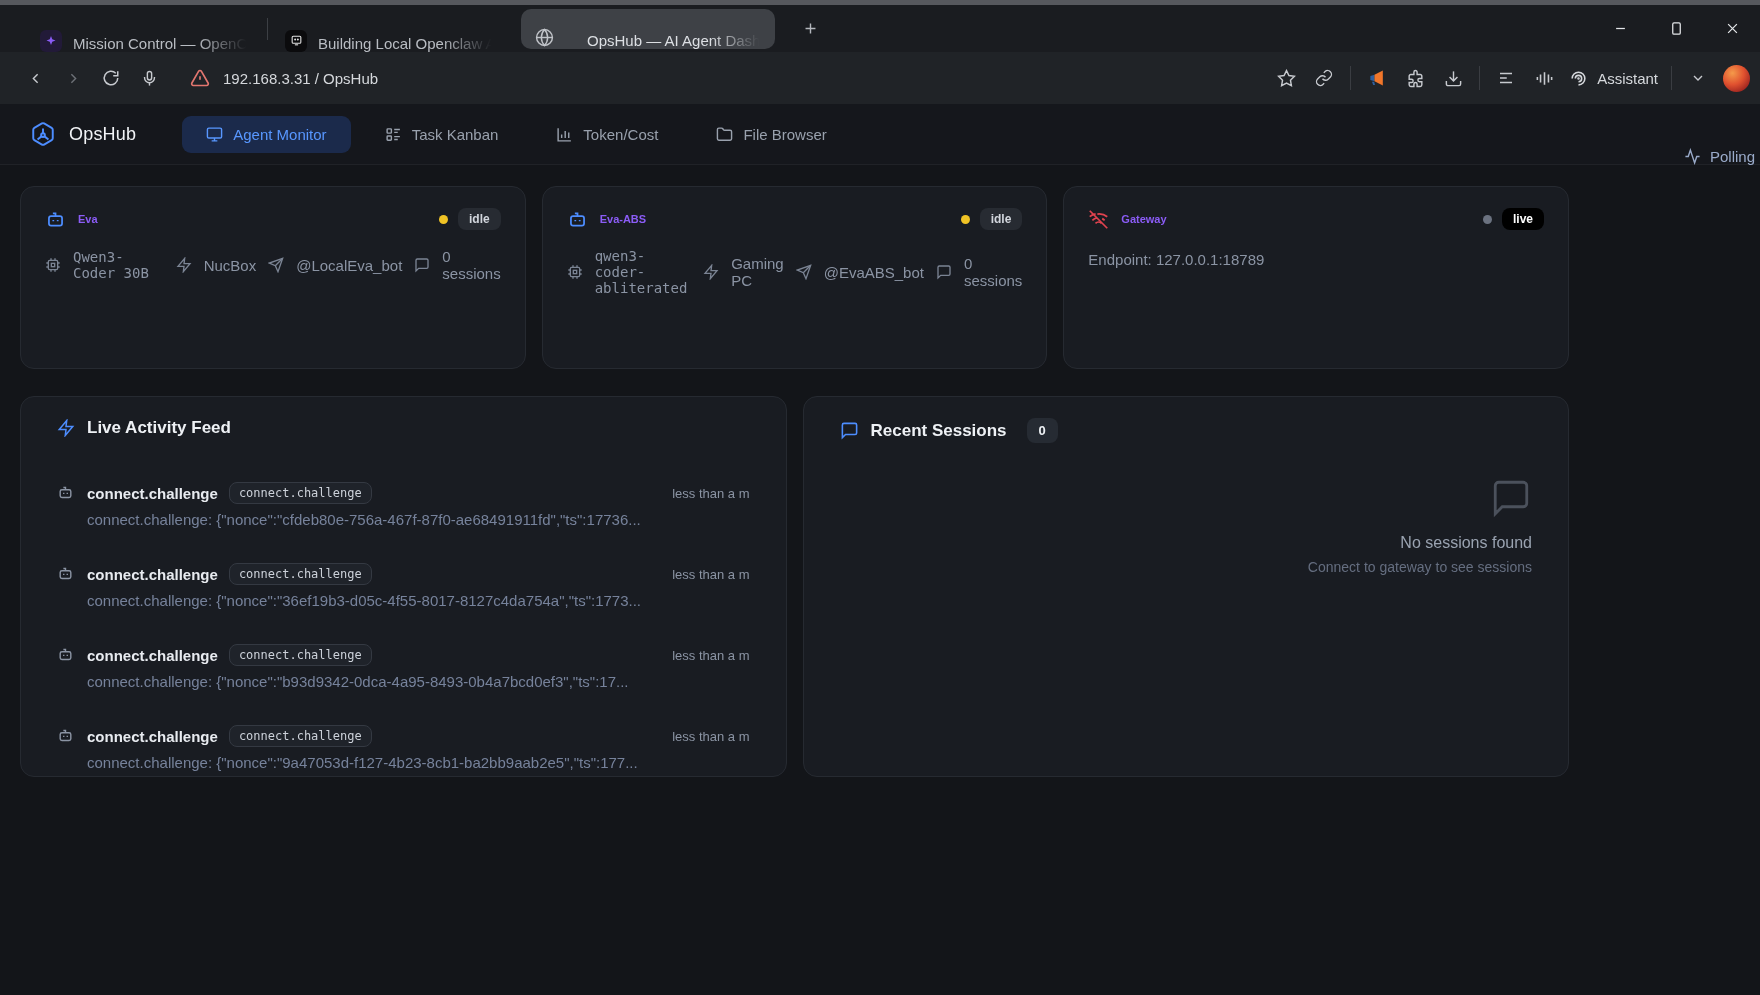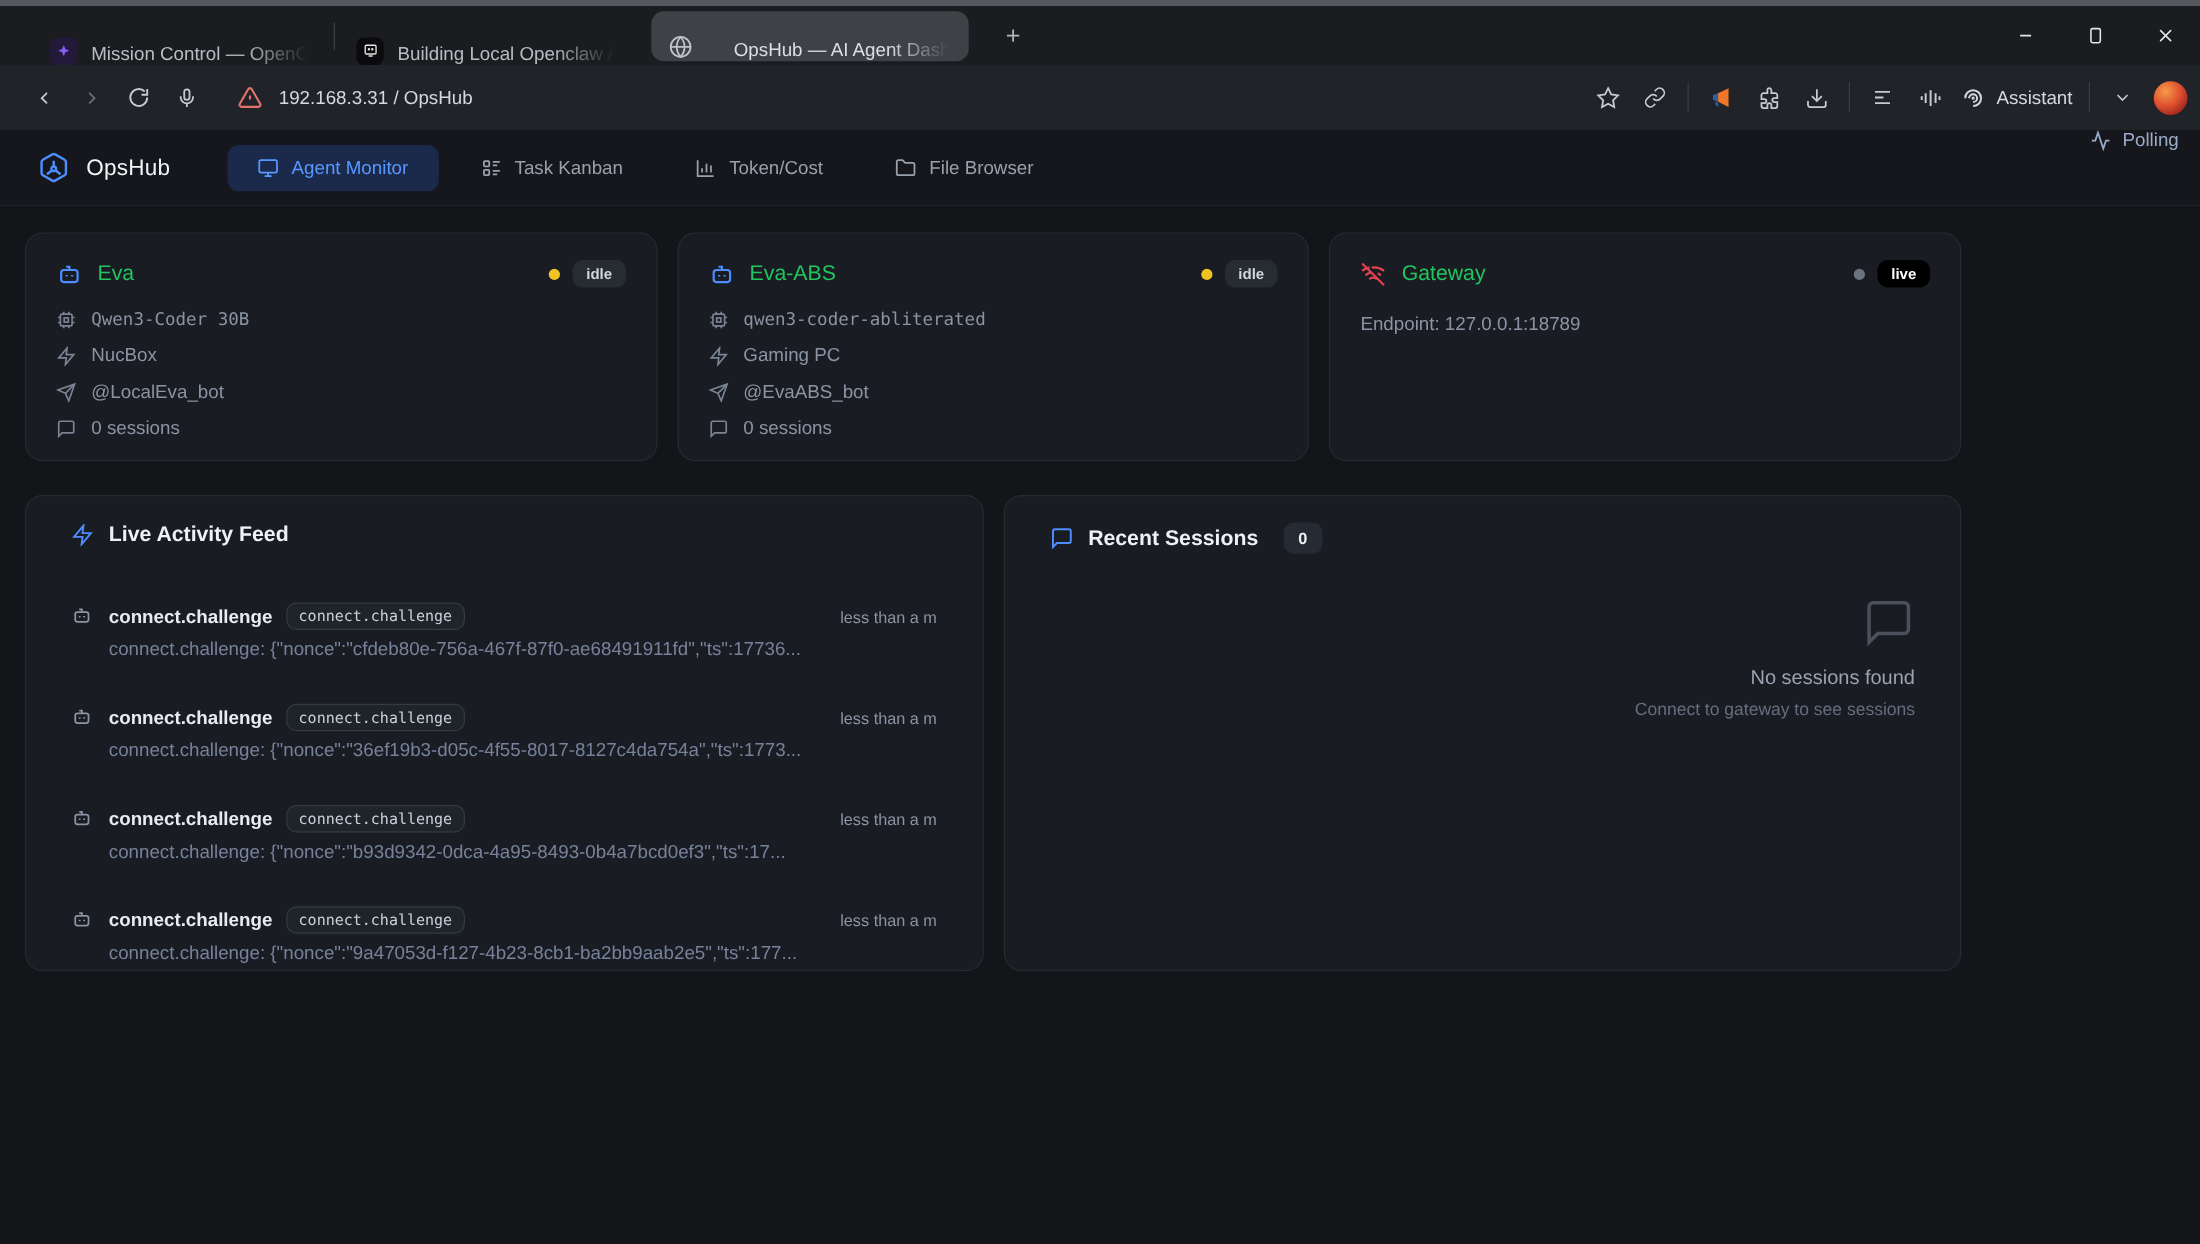--- a/index.html
+++ b/index.html
@@ -61,40 +61,40 @@
   .app-header {
     height:61px; display:flex; align-items:center; padding-left:30px; position:relative;
     background:#15171c; border-bottom:1px solid rgba(255,255,255,0.05);
   }
   .brand { display:flex; align-items:center; gap:13px; }
   .brand-name { font-size:18px; font-weight:normal; color:#f2f4f7; letter-spacing:.2px; }
   .nav { display:flex; align-items:center; gap:10px; margin-left:46px; }
   .nav-item { display:flex; align-items:center; gap:10px; padding:10px 24px; border-radius:9px;
     color:#99a1ad; font-size:15px; font-weight:500; background:none; border:none; cursor:pointer; }
   .nav-item.active { background:#1b2a4b; color:#5897ff; }
-  .polling { position:absolute; right:17px; top:0; height:61px; display:flex; align-items:flex-start;
+  .polling { position:absolute; right:5px; top:0; height:61px; display:flex; align-items:flex-end;
     gap:9px; color:#9aabca; font-size:15px; }
 
   
   .content { padding:21px 0 0 20px; }
   .cards-row { display:flex; gap:16px; width:1549px; }
   .card {
     flex:1; height:183px; background:#191c22; border:1px solid #262a31; border-radius:14px;
     padding:21px 24px;
   }
   .card-head { display:flex; align-items:center; }
-  .card-title { font-size:17px; font-weight:normal; color:#22c55e; margin-left:12px; }
+  .card-title { font-size:11px; font-weight:bold; color:#8b5cf6; margin-left:12px; }
   .status { margin-left:auto; display:flex; align-items:center; gap:10px; }
   .dot { width:9px; height:9px; border-radius:50%; }
   .dot.idle { background:#f0c325; }
   .dot.gray { background:#6b7280; }
   .pill { font-size:12px; font-weight:bold; padding:4px 11px; border-radius:8px; }
   .pill.idle { background:#272b32; color:#d2d6dd; }
   .pill.live { background:#000000; color:#ffffff; }
-  .meta { margin-top:18px; display:flex; flex-direction:column; gap:12px; }
+  .meta { margin-top:18px; display:flex; gap:12px; }
   .meta-row { display:flex; align-items:center; gap:12px; color:#8b94a4; font-size:15px; }
   .meta-row .mi { color:#7b8494; flex:none; }
   .mono { font-family:"DejaVu Sans Mono", monospace; font-size:14px; }
   .endpoint { margin-top:21px; color:#8b94a4; font-size:15px; }
 
   .panels-row { display:flex; gap:16px; width:1549px; margin-top:27px; }
   .panel { flex:1; height:381px; background:#191c22; border:1px solid #262a31; border-radius:14px;
     padding:21px 36px; min-width:0; }
   .panel-head { display:flex; align-items:center; gap:12px; }
   .panel-title { font-size:17px; font-weight:bold; color:#eef1f5; }

